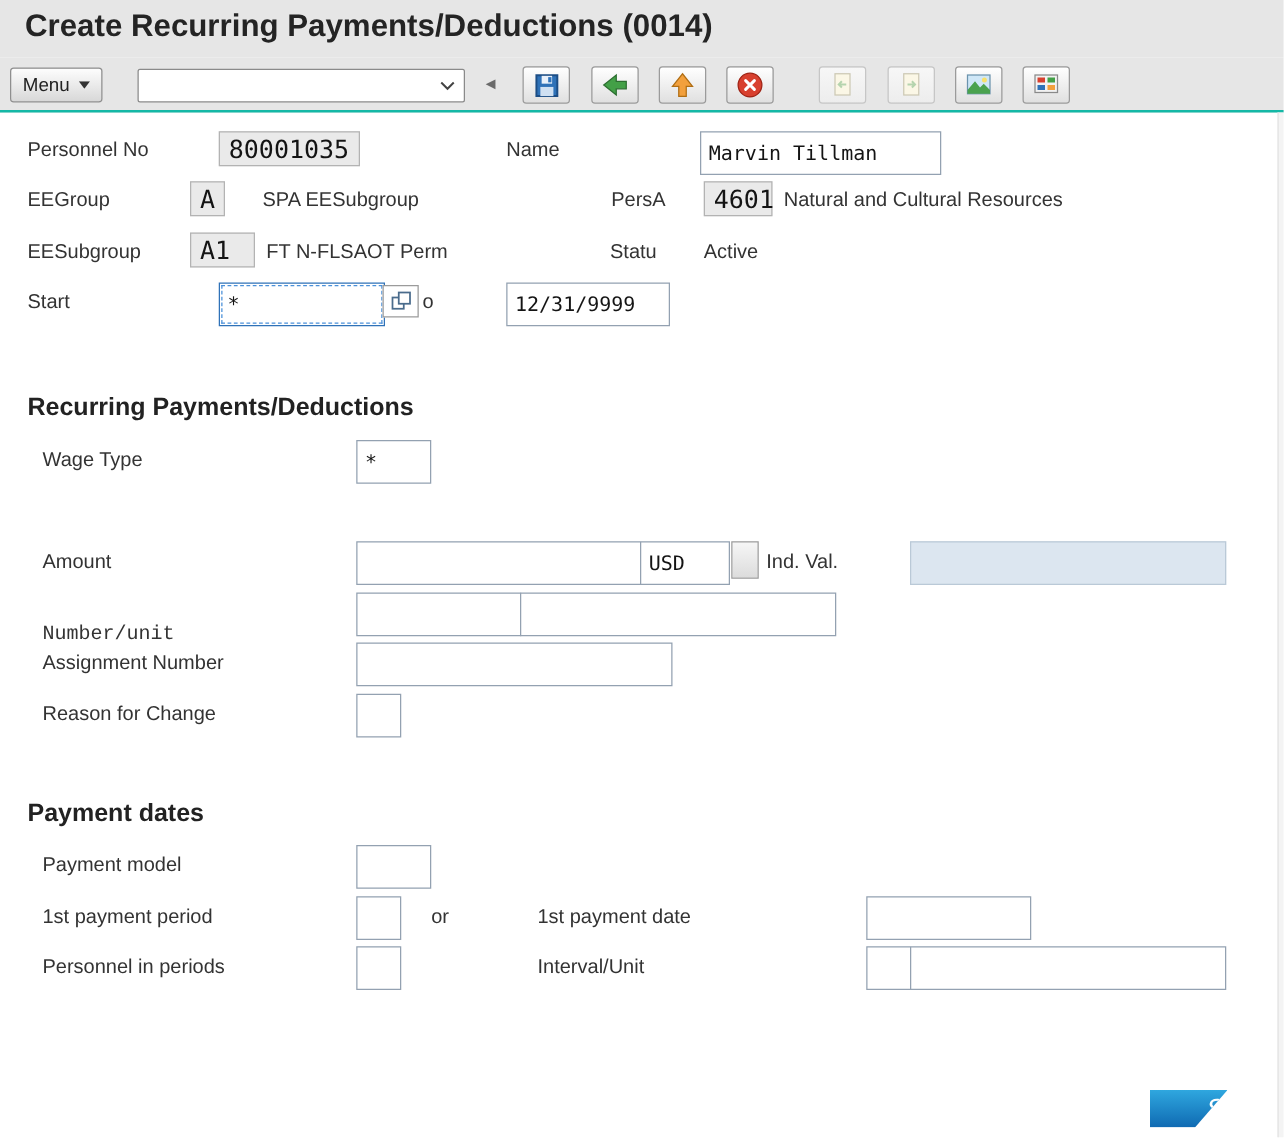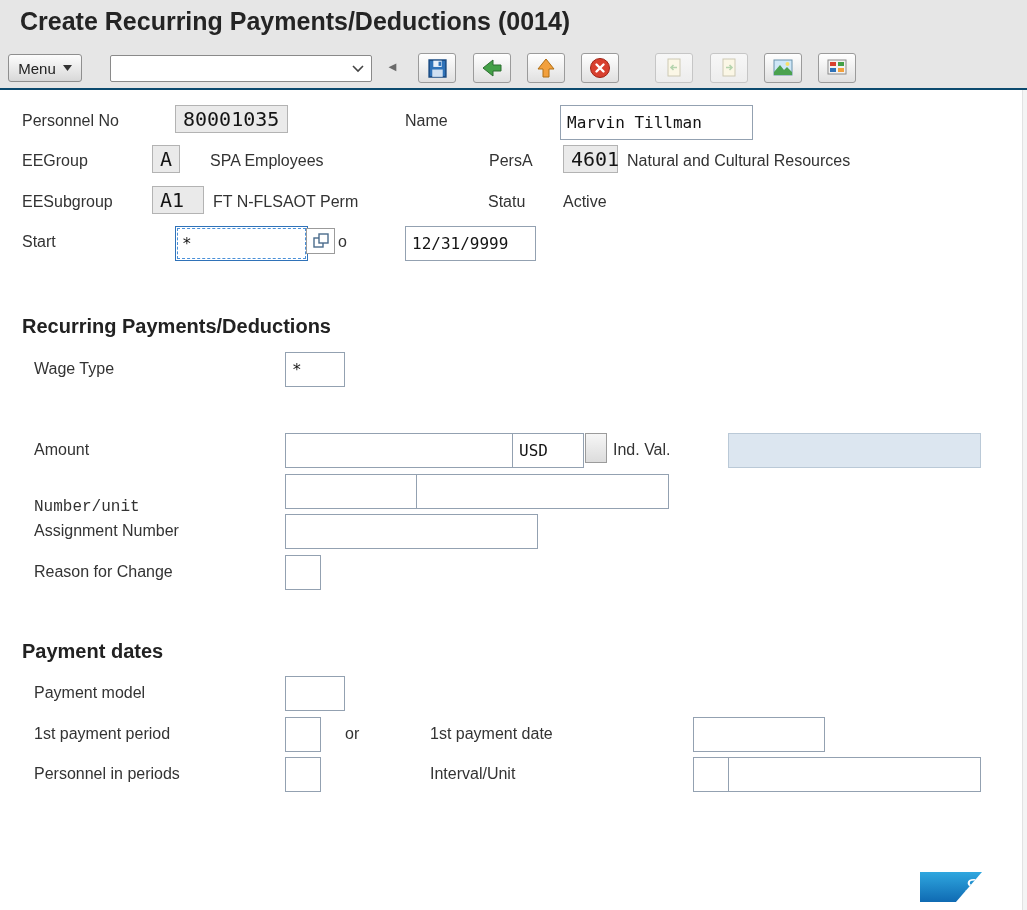--- a/index.html
+++ b/index.html
@@ -6,21 +6,21 @@
   html, body { width:1027px; height:910px; }
   body {
     position:relative; overflow:hidden; background:#ffffff;
     font-family:"Liberation Sans", sans-serif; color:#2e2e2e;
   }
 
   
   .titlebar { position:absolute; left:0; top:0; width:100%; height:46px; background:#e6e6e6; }
   .title { position:absolute; left:20px; top:7px; font-size:25px; font-weight:bold; color:#242424; }
 
-  .toolbar { position:absolute; left:0; top:46px; width:100%; height:44px; background:#e6e6e6; border-bottom:2px solid #0c4a6e; }
+  .toolbar { position:absolute; left:0; top:46px; width:100%; height:44px; background:#e6e6e6; border-bottom:2px solid #14b8a6; }
   .menu-btn { position:absolute; left:8px; top:8px; width:74px; height:28px;
     background:linear-gradient(#fdfdfd,#d8d8d8); border:1px solid #8f8f8f; border-radius:3px;
     font-size:15px; color:#222; display:flex; align-items:center; justify-content:center; gap:7px; cursor:pointer; }
   .okcode { position:absolute; left:110px; top:9px; width:262px; height:27px; background:#fff; border:1px solid #8a8a8a; border-radius:2px; }
   .okcode input { position:absolute; left:3px; top:2px; width:228px; height:21px; border:none; outline:none; background:transparent; font-family:"Liberation Sans",sans-serif; font-size:14px; }
   .okcode .ddzone { position:absolute; right:2px; top:2px; width:22px; height:21px; display:flex; align-items:center; justify-content:center; cursor:pointer; }
   .collapse { position:absolute; left:386px; top:13px; font-size:13px; color:#6a6a6a; cursor:pointer; }
 
   .tb-btn { position:absolute; top:7px; width:38px; height:30px;
     background:linear-gradient(#ffffff,#e0e0e0); border:1px solid #9b9b9b; border-radius:3px;
@@ -139,21 +139,21 @@
 </div>
 
 <div class="lbl" style="left:22px; top:112px;">Personnel No</div>
 <div class="valbox" style="left:175px; top:105px; width:113px;">80001035</div>
 
 <div class="lbl" style="left:405px; top:112px;">Name</div>
 <input class="inp" style="left: 560px; top: 105px; width: 193px;" value="Marvin Tillman">
 
 <div class="lbl" style="left:22px; top:152px;">EEGroup</div>
 <div class="valbox" style="left:152px; top:145px; width:28px;">A</div>
-<div class="txt" style="left:210px; top:152px;">SPA Employees</div>
+<div class="txt" style="left:210px; top:152px;">SPA EESubgroup</div>
 
 <div class="lbl" style="left:489px; top:152px;">PersA</div>
 <div class="valbox" style="left:563px; top:145px; width:55px;">4601</div>
 <div class="txt" style="left:627px; top:152px;">Natural and Cultural Resources</div>
 
 <div class="lbl" style="left:22px; top:193px;">EESubgroup</div>
 <div class="valbox" style="left:152px; top:186px; width:52px;">A1</div>
 <div class="txt" style="left:213px; top:193px;">FT N-FLSAOT Perm</div>
 
 <div class="lbl" style="left:488px; top:193px;">Statu</div>

